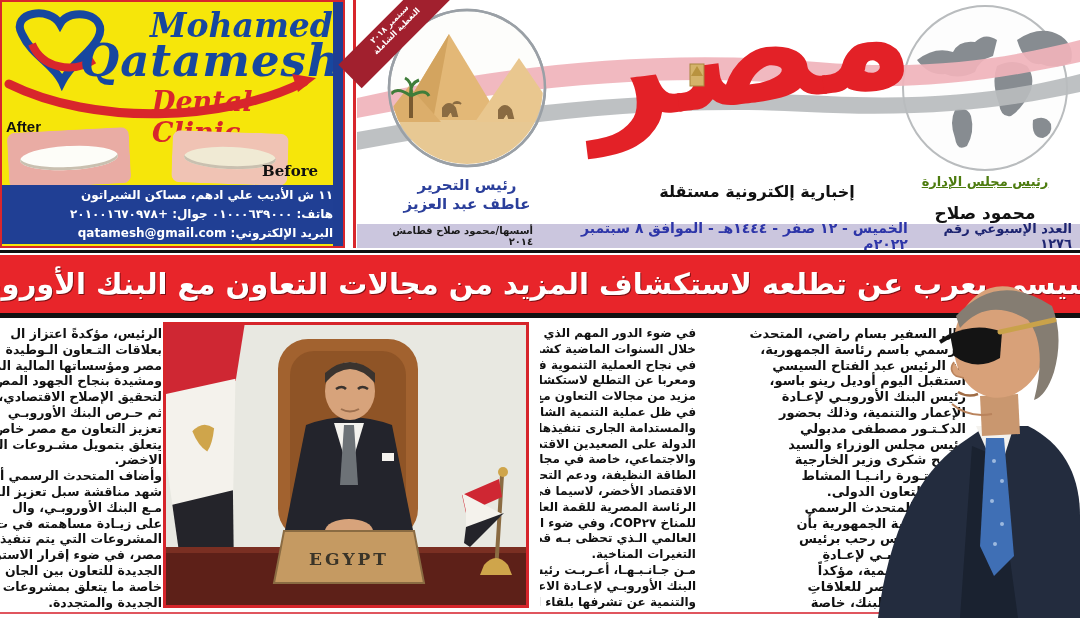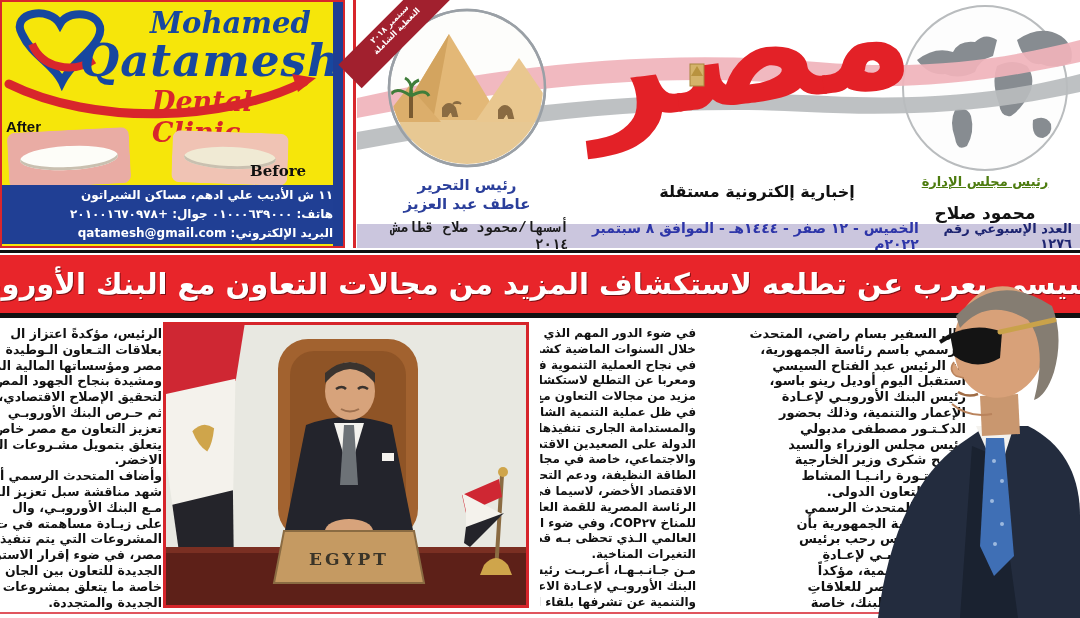--- a/index.html
+++ b/index.html
@@ -3,28 +3,28 @@
 <meta charset="utf-8">
 <style>
   html,body{margin:0;padding:0;background:#fff;}
   #page{position:relative;width:1080px;height:618px;overflow:hidden;background:#fff;
         font-family:"DejaVu Sans",sans-serif;}
   
   #ad{position:absolute;left:0;top:0;width:341px;height:244px;background:#f6e60a;
       border:2px solid #d8262c;}
   #ad-blue-bar{position:absolute;right:0;top:0;width:10px;height:100%;background:#1f3e93;}
   .ad-mohamed{position:absolute;left:148px;top:4px;font-family:"DejaVu Serif",serif;
-      font-style:italic;font-weight:bold;font-size:29px;color:#17479f;}
+      font-style:italic;font-weight:bold;font-size:33px;color:#17479f;}
   .ad-qatamesh{position:absolute;left:78px;top:32px;font-family:"DejaVu Serif",serif;
       font-style:italic;font-weight:bold;font-size:45px;color:#17479f;letter-spacing:1px;}
   .ad-dental{position:absolute;left:150px;top:84px;font-family:"DejaVu Serif",serif;
       font-style:italic;font-weight:bold;font-size:27px;color:#d8262c;}
   .ad-after{position:absolute;left:4px;top:116px;font-family:Liberation Sans, sans-serif;
       font-size:15px;color:#111;font-weight:bold;}
-  .ad-before{position:absolute;left:248px;top:160px;font-family:"DejaVu Serif",serif;
+  .ad-before{position:absolute;left:260px;top:160px;font-family:"DejaVu Serif",serif;
       font-size:15px;color:#111;font-weight:bold;}
   .smile-photo{position:absolute;border-radius:8px;overflow:hidden;}
   .smile-photo .lips{position:absolute;inset:0;background:#e9aca4;}
   .smile-photo .teeth{position:absolute;left:10%;top:28%;width:80%;height:44%;
       border-radius:50%;background:#fdfdf8;box-shadow:inset 0 -3px 0 #c9c0b0;}
   #photo-after{left:6px;top:128px;width:122px;height:56px;transform:rotate(-3deg);}
   #photo-before{left:170px;top:130px;width:116px;height:52px;transform:rotate(2deg);}
   #ad-band{position:absolute;left:0px;bottom:2px;width:329px;height:58px;background:#203f94;
       color:#fff;direction:rtl;font-weight:bold;font-size:12px;line-height:19px;
       padding:1px 6px 0 2px;text-align:right;}
@@ -47,21 +47,21 @@
       font-size:16px;font-weight:bold;color:#111;direction:rtl;}
   #free-copy{position:absolute;left:250px;top:204px;width:300px;text-align:center;
       font-size:12px;font-weight:bold;color:#d8262c;direction:rtl;margin-top:44px;}
   #chairman{position:absolute;left:548px;top:174px;width:160px;text-align:center;direction:rtl;}
   #chairman .title{color:#4d7c0f;font-weight:bold;font-size:13px;text-decoration:underline;}
   #chairman .name{color:#111;font-weight:bold;font-size:17px;margin-top:14px;}
   
   #date-strip{position:absolute;left:357px;top:224px;width:723px;height:24px;background:#cbc6de;
       display:flex;flex-direction:row-reverse;align-items:center;justify-content:space-between;
       direction:rtl;padding:0 8px;box-sizing:border-box;}
-  #founder{color:#1a1a1a;font-weight:bold;font-size:14px;font-family:Liberation Mono, monospace;}
+  #founder{color:#1a1a1a;font-weight:bold;font-size:10px;}
   #dateline{color:#2d35a8;font-weight:bold;font-size:14px;}
   #issue{color:#1d2470;font-weight:bold;font-size:13px;}
   
   #banner{position:absolute;left:0;top:250px;width:1080px;}
   #banner .stripe-top{height:3px;background:#111;}
   #banner .gap{height:2px;background:#fff;}
   #banner .red-band{height:58px;background:#e8252a;display:flex;align-items:center;
       justify-content:center;}
   #banner .red-band .headline{color:#fff;font-weight:bold;font-size:29px;direction:rtl;
       white-space:nowrap;text-shadow:1px 1px 0 #7a1114;}

